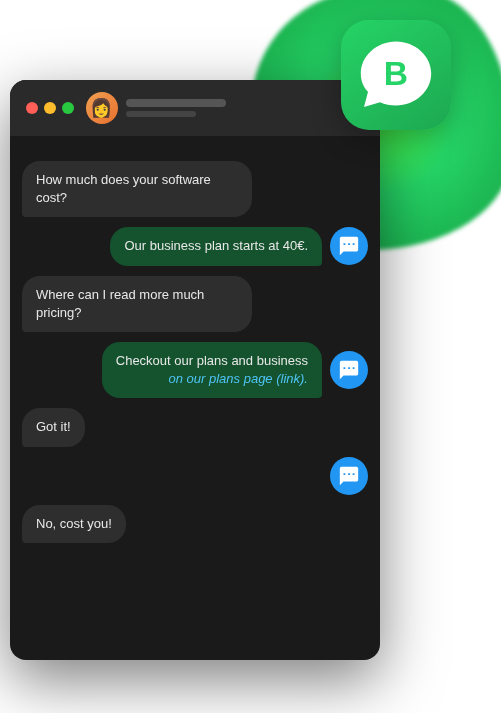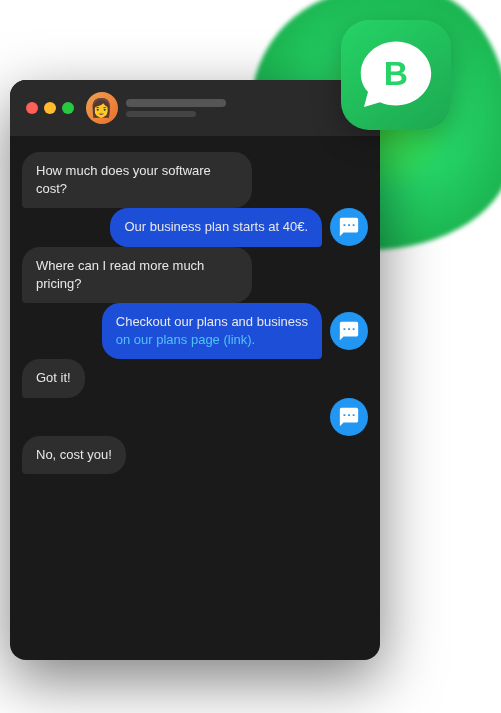--- a/index.html
+++ b/index.html
@@ -121,23 +121,24 @@
 
     .status-line {
       height: 6px;
       background: #444;
       border-radius: 4px;
       width: 70px;
     }
 
     
     .chat-body {
-      padding: 16px 12px;
+      padding: 25px 12px;
       display: flex;
       flex-direction: column;
+      gap: 10px;
     }
 
     
     .msg-row {
       display: flex;
       align-items: center;
     }
 
     .msg-row.incoming {
       justify-content: flex-start;
@@ -156,28 +157,29 @@
       max-width: 230px;
     }
 
     .bubble.incoming {
       background: #2e2e2e;
       color: #e8e8e8;
       border-bottom-left-radius: 4px;
     }
 
     .bubble.outgoing {
-      background: #1d4ed8;
+      background: #14532d;
       color: #e8e8e8;
       border-bottom-right-radius: 4px;
-      text-align: left;
+      text-align: right;
     }
 
     .bubble .link {
       color: #4fc3f7;
+      font-style: italic;
     }
 
     .bot-avatar {
       width: 38px;
       height: 38px;
       border-radius: 50%;
       background: #2196f3;
       display: flex;
       align-items: center;
       justify-content: center;

